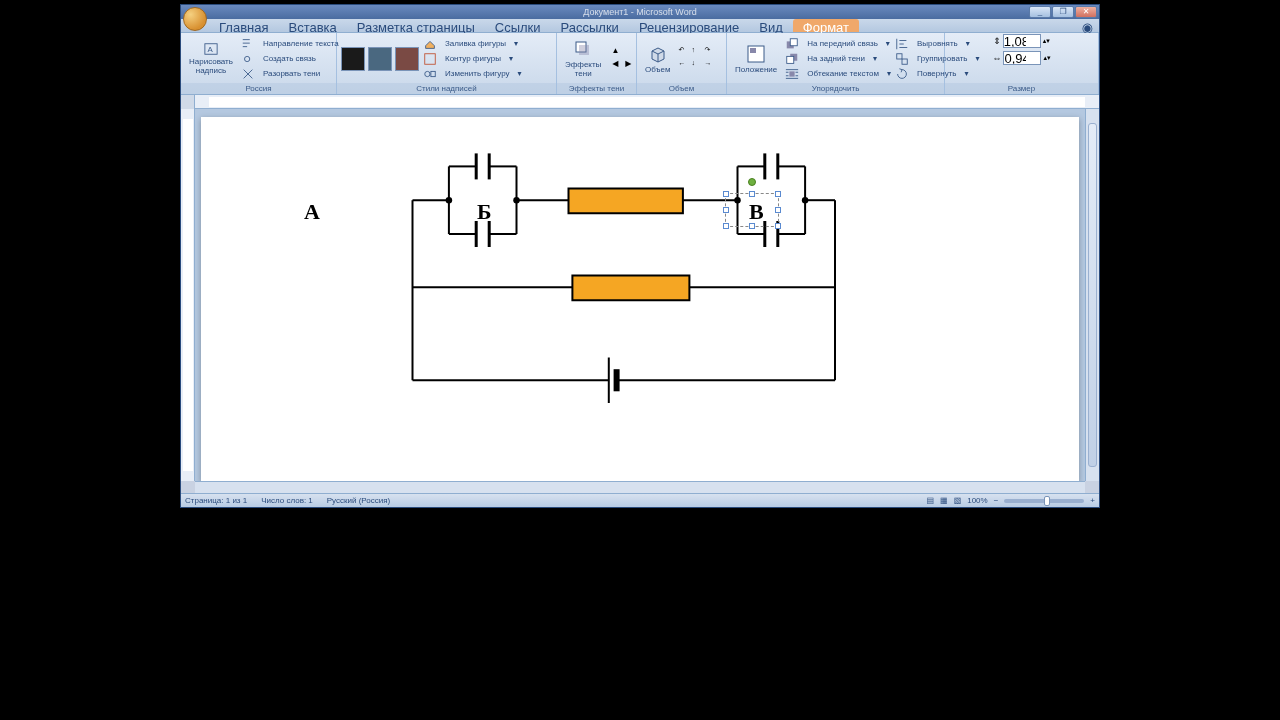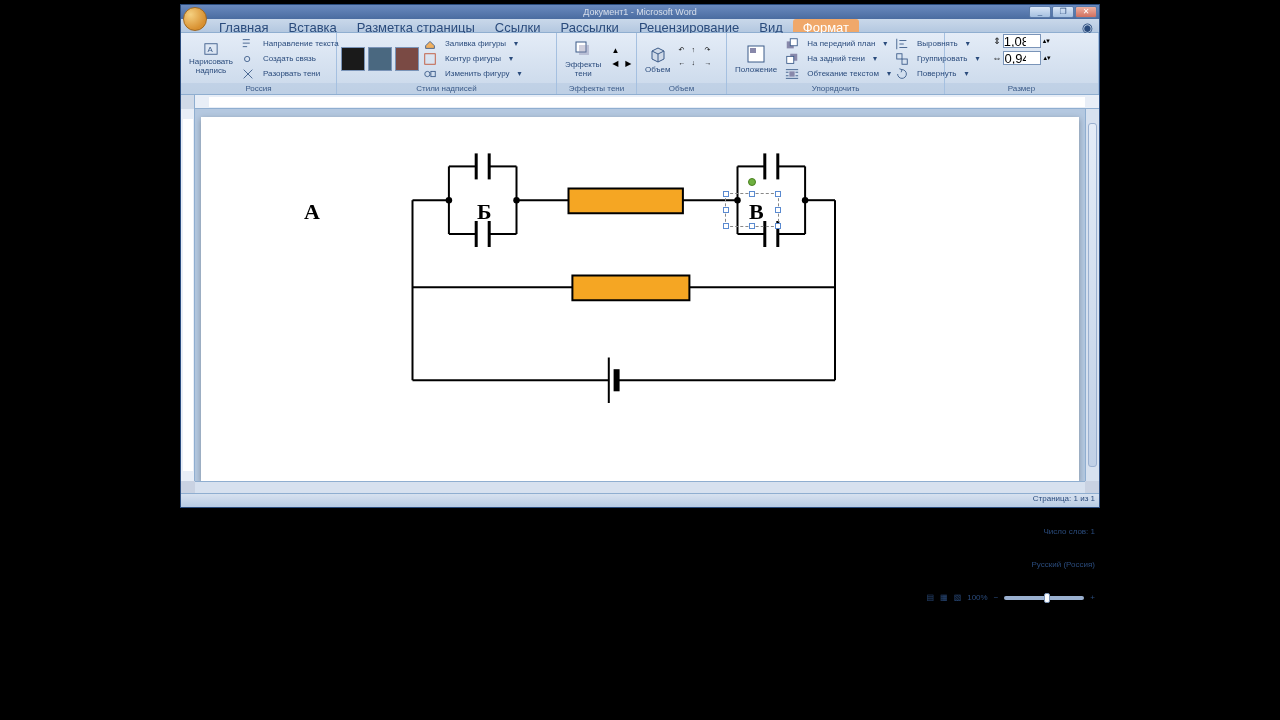--- a/index.html
+++ b/index.html
@@ -29,21 +29,21 @@
 .ruler-h .corner { position: absolute; left: 0; top: 0; width: 14px; height: 14px; background: #d0dae8; border-right: 1px solid #8faed0; }
 .ruler-h .scale { position: absolute; left: 28px; right: 14px; top: 2px; height: 10px; background: #fff; }
 .workarea { flex: 1; display: flex; background: #b4c8e0; overflow: hidden; }
 .ruler-v { width: 14px; background: #e8eef7; border-right: 1px solid #8faed0; position: relative; }
 .ruler-v .scale { position: absolute; top: 10px; bottom: 10px; left: 2px; width: 10px; background: #fff; }
 .scroll-v { width: 14px; background: #d7e1ef; border-left: 1px solid #8faed0; position: relative; }
 .scroll-v .thumb { position: absolute; left: 2px; right: 2px; top: 14px; bottom: 14px; background: linear-gradient(#e4ecf7,#c0d0e6); border: 1px solid #9ab0d0; border-radius: 3px; }
 .scroll-h { height: 12px; background: #d7e1ef; border-top: 1px solid #8faed0; margin: 0 14px; position: relative; }
 .page-wrap { flex: 1; overflow: hidden; display: flex; justify-content: center; padding: 8px 6px 0 6px; position: relative; }
 .page { width: 100%; height: 100%; background: #fff; box-shadow: 0 2px 6px rgba(0,0,0,.3); position: relative; }
-.statusbar { height: 14px; background: linear-gradient(#d7e1ef,#b8cce4); border-top: 1px solid #8faed0; display: flex; align-items: flex-end; font-size: 8px; color: #2a4b7c; padding: 0 4px; gap: 24px; flex-direction: column; }
+.statusbar { height: 14px; background: linear-gradient(#d7e1ef,#b8cce4); border-top: 1px solid #8faed0; display: flex; align-items: center; font-size: 8px; color: #2a4b7c; padding: 0 4px; gap: 14px; }
 .statusbar .right { margin-left: auto; display: flex; align-items: center; gap: 6px; }
 .zoom-slider { width: 80px; height: 4px; background: #9ab0d0; position: relative; border-radius: 2px; }
 .zoom-slider .zt { position: absolute; left: 50%; top: -3px; width: 6px; height: 10px; background: #fff; border: 1px solid #7a94b8; border-radius: 2px; }
 
 .circuit { position: absolute; left: 0; top: 0; width: 100%; height: 100%; }
 .circuit line, .circuit rect, .circuit circle { vector-effect: non-scaling-stroke; }
 .sel-box { position: absolute; border: 1px dashed #888; }
 .sel-handle { position: absolute; width: 6px; height: 6px; background: #fff; border: 1px solid #5a8ad0; }
 .sel-rot { position: absolute; width: 8px; height: 8px; border-radius: 50%; background: #6fb040; border: 1px solid #4a8020; }
 .lbl { position: absolute; font: bold 22px 'Times New Roman', serif; }
@@ -180,21 +180,21 @@
           <svg width="20" height="20" viewBox="0 0 20 20">
               <rect x="2" y="2" width="16" height="16" fill="#fff" stroke="#3a5a88"></rect>
               <rect x="4" y="4" width="6" height="5" fill="#88a"></rect>
             </svg>
           <span>Положение</span>
         </div>
         <div class="vstack">
           <div><svg class="ico" viewBox="0 0 16 16">
                 <rect x="2" y="5" width="8" height="8" fill="#88a"></rect>
                 <rect x="6" y="2" width="8" height="8" fill="#fff" stroke="#3a5a88"></rect>
-              </svg><span>На передний план</span> ▾</div>
+              </svg><span>На передний связь</span> ▾</div>
           <div><svg class="ico" viewBox="0 0 16 16">
                 <rect x="6" y="2" width="8" height="8" fill="#88a"></rect>
                 <rect x="2" y="5" width="8" height="8" fill="#fff" stroke="#3a5a88"></rect>
               </svg><span>На задний тени</span> ▾</div>
           <div><svg class="ico" viewBox="0 0 16 16">
                 <rect x="5" y="5" width="6" height="6" fill="#88a"></rect>
                 <path d="M1 3h14M1 13h14M1 6h3M12 6h3M1 10h3M12 10h3" stroke="#3a5a88"></path>
               </svg><span>Обтекание текстом</span> ▾</div>
         </div>
         <div class="vstack">

